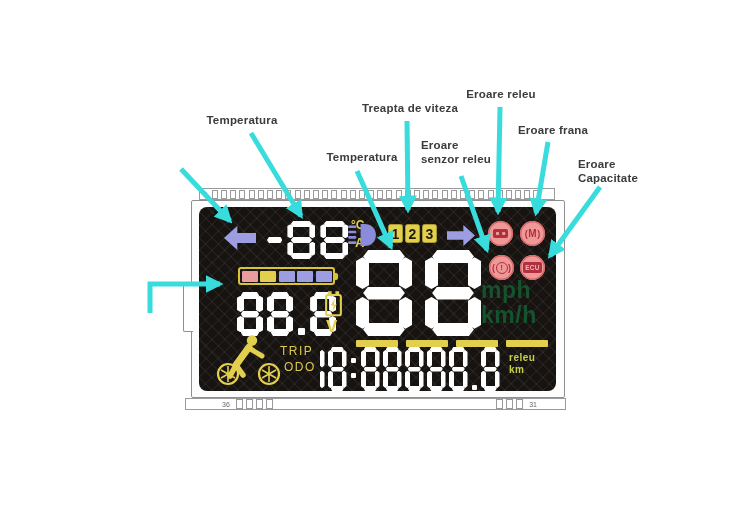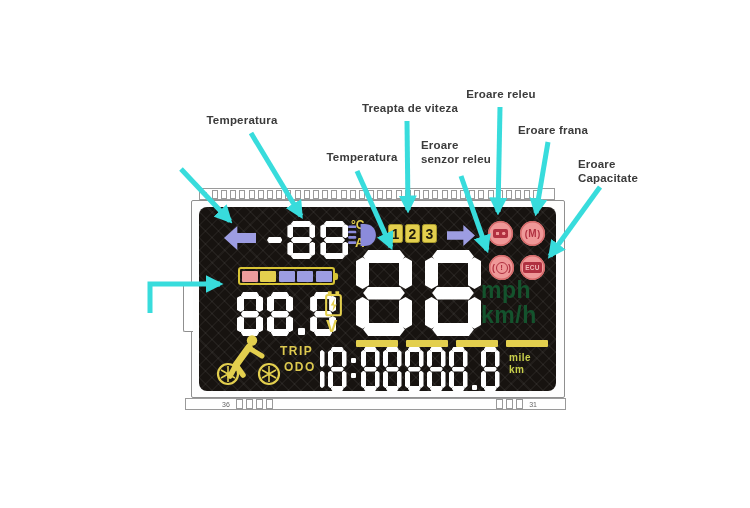--- a/index.html
+++ b/index.html
@@ -52,21 +52,21 @@
   .sg.c{right:0;bottom:calc(var(--t)*0.55);height:calc(50% - var(--t)*0.85);}
   .sd.colon{width:calc(var(--t)*1.5);} .sd.dotc{width:calc(var(--t)*1.3);}
   .cd{position:absolute;width:var(--t);height:var(--t);background:var(--segc,#fff);
       left:calc(50% - var(--t)/2);border-radius:1px;}
   .cd.c1{top:26%;} .cd.c2{top:60%;} .cd.cb{bottom:2%;}
 
   
   .icn{position:absolute;z-index:5;}
   .unit-temp{position:absolute;z-index:5;font-weight:700;color:#e3cf4e;}
   .unit-big{position:absolute;z-index:5;font-weight:700;font-size:23px;color:#14532d;letter-spacing:.5px;}
-  .tripodo{position:absolute;z-index:5;font-weight:700;font-size:12px;color:#ddc94f;letter-spacing:1.5px;text-align:right;}
+  .tripodo{position:absolute;z-index:5;font-weight:400;font-size:12px;color:#ddc94f;letter-spacing:1.5px;text-align:right;}
   .mileskm{position:absolute;z-index:5;font-weight:700;font-size:10px;color:#c8cf4a;line-height:1.15;letter-spacing:.5px;}
 
   .gear{position:absolute;z-index:5;display:flex;gap:2px;}
   .gbox{width:15px;height:19px;background:#e3cf4e;border:1px solid #a89a2c;border-radius:2.5px;
         display:flex;align-items:center;justify-content:center;
         font-weight:700;font-size:14px;color:#1f1b0c;box-sizing:border-box;}
 
   .battery{position:absolute;left:238px;top:267px;width:97px;height:18px;z-index:5;
            border:2.5px solid #d8c435;border-radius:3px;box-sizing:border-box;
            display:flex;gap:2.5px;padding:1.5px;}
@@ -398,21 +398,21 @@
         <span class="sg a h"></span>
         <span class="sg b v"></span>
         <span class="sg c v"></span>
         <span class="sg d h"></span>
         <span class="sg e v"></span>
         <span class="sg f v"></span>
         <span class="sg g h"></span>
       </span>
     </div>
   <div class="mileskm" style="left:509px;top:352px">
-    <div>mile</div>
+    <div>releu</div>
     <div>km</div>
   </div>
 
   <svg class="arrows" width="750" height="508" viewBox="0 0 750 508">
     <defs>
       <marker id="ah" markerWidth="3.6" markerHeight="3.6" refX="2.9" refY="1.8" orient="auto" markerUnits="strokeWidth">
         <path d="M0,0 L3.6,1.8 L0,3.6 Z" fill="#38dcdc"></path>
       </marker>
     </defs>
     <g stroke="#38dcdc" stroke-width="5" fill="none">

